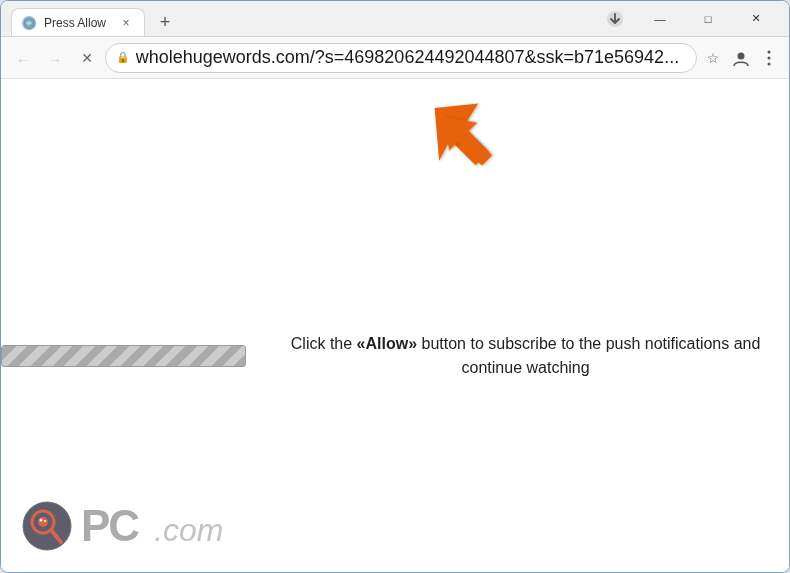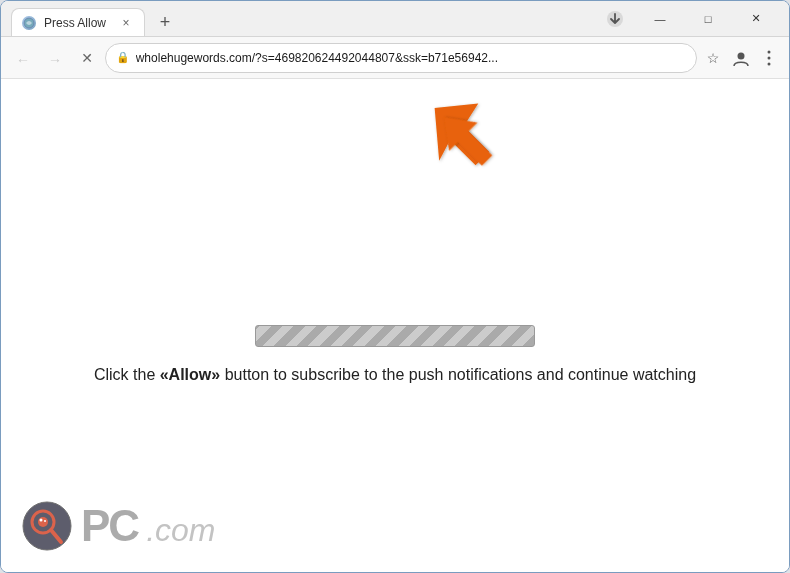--- a/index.html
+++ b/index.html
@@ -154,21 +154,21 @@
       gap: 6px;
       font-size: 12px;
       color: #333;
     }
     .lock-icon {
       font-size: 11px;
       color: #555;
     }
     .address-text {
       flex: 1;
-      font-size: 12px;
+      font-size: 18px;
       color: #1a1a1a;
       white-space: nowrap;
       overflow: hidden;
       text-overflow: ellipsis;
     }
     .star-icon, .profile-icon, .menu-icon {
       width: 24px;
       height: 24px;
       display: flex;
       align-items: center;
@@ -213,21 +213,21 @@
 
     
     .orange-arrow {
       width: 100px;
       height: 100px;
     }
 
     
     .progress-section {
       display: flex;
-      flex-direction: column;
+      flex-direction: row;
       align-items: center;
       gap: 16px;
       margin-top: 60px;
     }
 
     .progress-bar-outer {
       width: 280px;
       height: 22px;
       background: repeating-linear-gradient(
         -45deg,
@@ -365,21 +365,21 @@
 
         <circle cx="22" cy="22" r="5" fill="#cc2200"></circle>
 
         <circle cx="20" cy="20" r="1.5" fill="white"></circle>
         <circle cx="24" cy="21" r="1" fill="white"></circle>
 
         <line x1="30" y1="30" x2="40" y2="42" stroke="#cc2200" stroke-width="4" stroke-linecap="round"></line>
       </svg>
 
       <div>
-        <div style="display:flex; align-items:baseline; gap:8px;">
+        <div style="display:flex; align-items:baseline; gap:16px;">
           <span style="font-size:44px; font-weight:900; color:#888; font-family:Arial,sans-serif; letter-spacing:-2px;">PC</span>
           <span style="font-size:32px; font-weight:normal; color:#aaa; font-family:Arial,sans-serif; font-style:italic;">.com</span>
         </div>
       </div>
     </div>
 
   </div>
 </div>
 
 </body></html>

